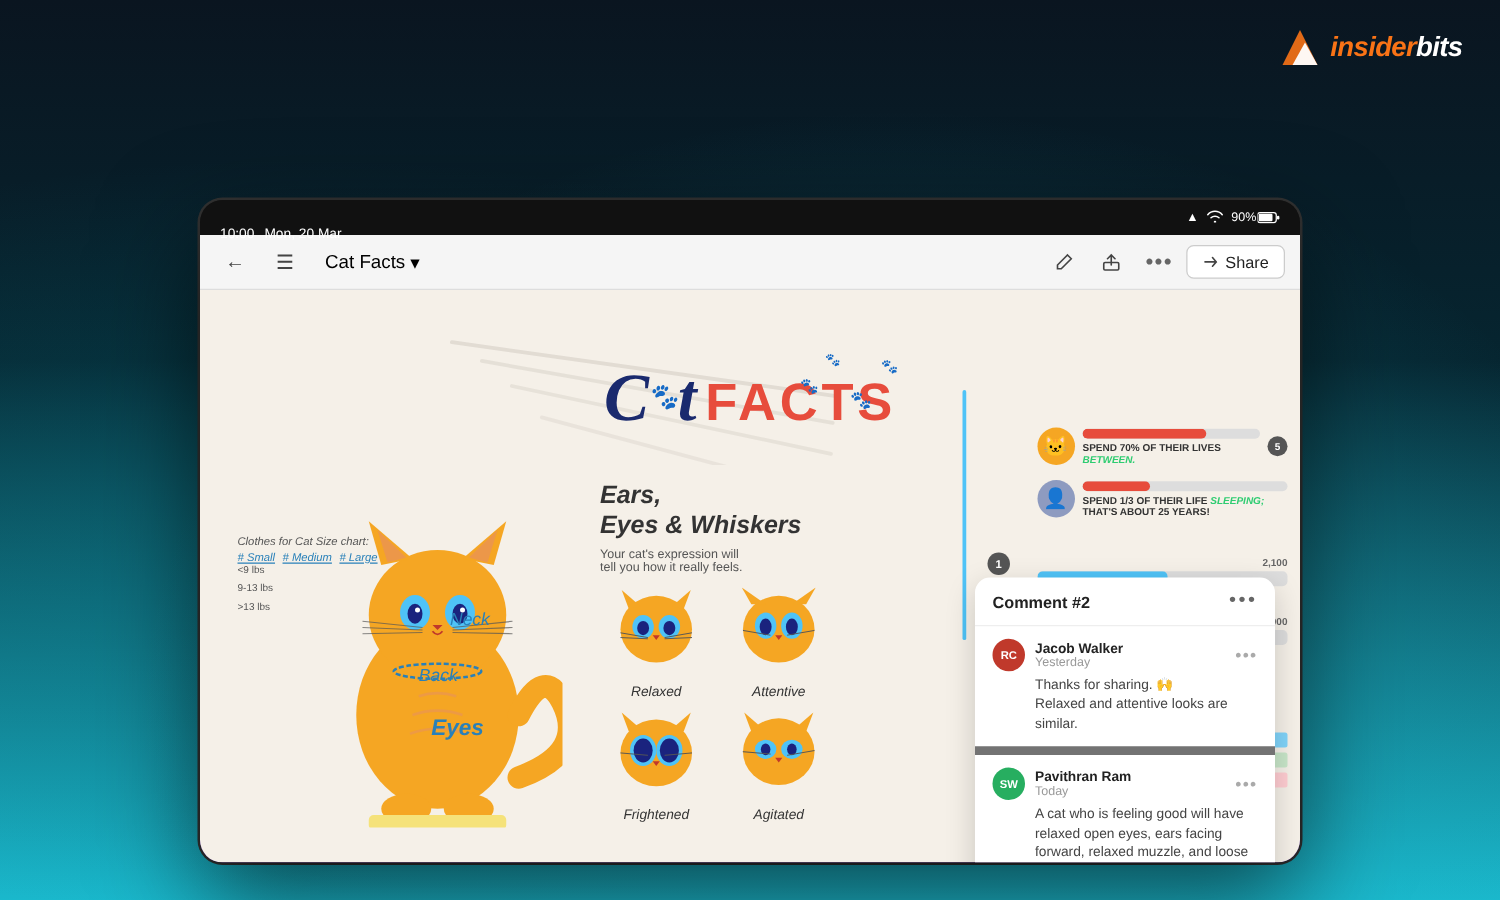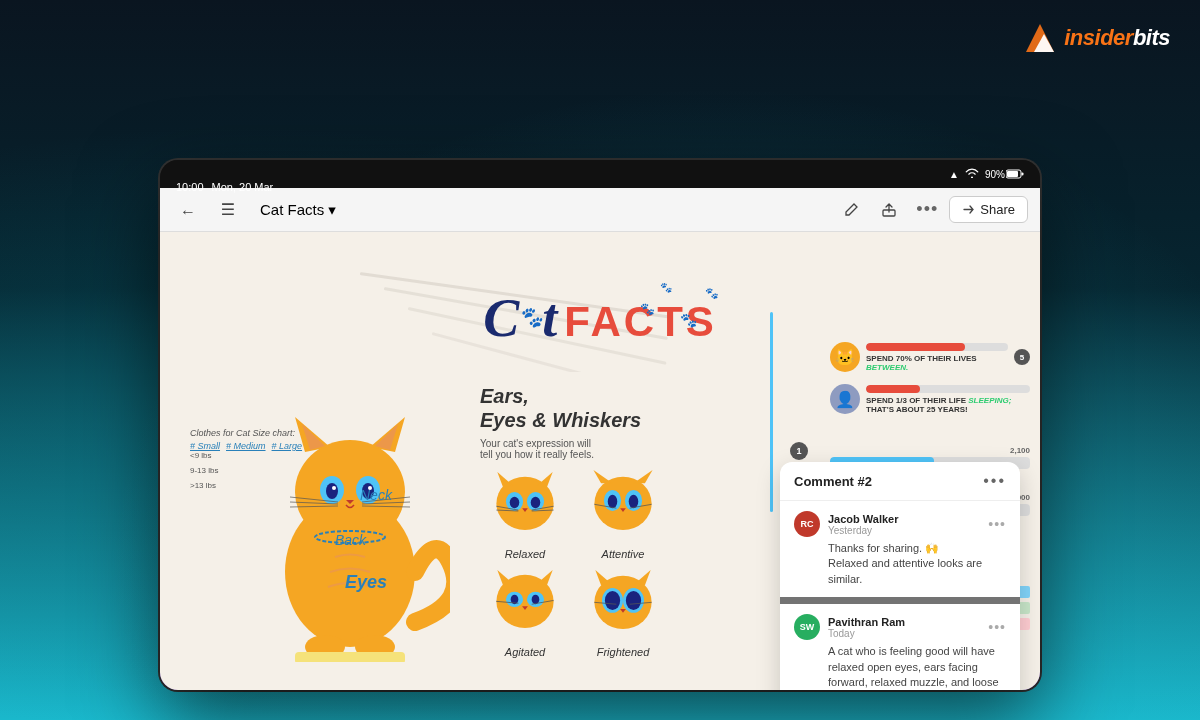--- a/index.html
+++ b/index.html
@@ -632,50 +632,50 @@
               <ellipse cx="46" cy="33" rx="5" ry="7" fill="#1a237e"></ellipse>
               <polygon points="35,44 32,40 38,40" fill="#c0392b"></polygon>
               <line x1="5" y1="36" x2="28" y2="40" stroke="#555" stroke-width="0.8"></line>
               <line x1="42" y1="40" x2="65" y2="36" stroke="#555" stroke-width="0.8"></line>
             </svg>
             <span class="cat-face-label">Attentive</span>
           </div>
 
           <div class="cat-face">
             <svg width="70" height="65" viewBox="0 0 70 65">
-              <ellipse cx="35" cy="35" rx="30" ry="28" fill="#f5a623"></ellipse>
-              <polygon points="12,18 6,2 22,16" fill="#f5a623"></polygon>
-              <polygon points="58,18 64,2 48,16" fill="#f5a623"></polygon>
-              <ellipse cx="24" cy="33" rx="9" ry="8" fill="#4fc3f7"></ellipse>
-              <ellipse cx="46" cy="33" rx="9" ry="8" fill="#4fc3f7"></ellipse>
-              <ellipse cx="24" cy="33" rx="4" ry="5" fill="#1a237e"></ellipse>
-              <ellipse cx="46" cy="33" rx="4" ry="5" fill="#1a237e"></ellipse>
-              <polygon points="35,44 32,40 38,40" fill="#c0392b"></polygon>
-              <line x1="5" y1="34" x2="28" y2="38" stroke="#555" stroke-width="0.8" transform="rotate(-5,16,36)"></line>
-              <line x1="42" y1="38" x2="65" y2="34" stroke="#555" stroke-width="0.8"></line>
-
-            </svg>
-            <span class="cat-face-label">Agitated</span>
-          </div>
-
-          <div class="cat-face">
-            <svg width="70" height="65" viewBox="0 0 70 65">
               <ellipse cx="35" cy="36" rx="30" ry="28" fill="#f5a623"></ellipse>
               <polygon points="12,18 6,2 22,16" fill="#f5a623"></polygon>
               <polygon points="58,18 64,2 48,16" fill="#f5a623"></polygon>
               <ellipse cx="24" cy="34" rx="11" ry="13" fill="#4fc3f7"></ellipse>
               <ellipse cx="46" cy="34" rx="11" ry="13" fill="#4fc3f7"></ellipse>
               <ellipse cx="24" cy="34" rx="8" ry="10" fill="#1a237e"></ellipse>
               <ellipse cx="46" cy="34" rx="8" ry="10" fill="#1a237e"></ellipse>
               <polygon points="35,47 32,43 38,43" fill="#c0392b"></polygon>
               <line x1="5" y1="36" x2="28" y2="38" stroke="#555" stroke-width="0.8"></line>
               <line x1="42" y1="38" x2="65" y2="36" stroke="#555" stroke-width="0.8"></line>
             </svg>
             <span class="cat-face-label">Frightened</span>
           </div>
+
+          <div class="cat-face">
+            <svg width="70" height="65" viewBox="0 0 70 65">
+              <ellipse cx="35" cy="35" rx="30" ry="28" fill="#f5a623"></ellipse>
+              <polygon points="12,18 6,2 22,16" fill="#f5a623"></polygon>
+              <polygon points="58,18 64,2 48,16" fill="#f5a623"></polygon>
+              <ellipse cx="24" cy="33" rx="9" ry="8" fill="#4fc3f7"></ellipse>
+              <ellipse cx="46" cy="33" rx="9" ry="8" fill="#4fc3f7"></ellipse>
+              <ellipse cx="24" cy="33" rx="4" ry="5" fill="#1a237e"></ellipse>
+              <ellipse cx="46" cy="33" rx="4" ry="5" fill="#1a237e"></ellipse>
+              <polygon points="35,44 32,40 38,40" fill="#c0392b"></polygon>
+              <line x1="5" y1="34" x2="28" y2="38" stroke="#555" stroke-width="0.8" transform="rotate(-5,16,36)"></line>
+              <line x1="42" y1="38" x2="65" y2="34" stroke="#555" stroke-width="0.8"></line>
+
+            </svg>
+            <span class="cat-face-label">Agitated</span>
+          </div>
         </div>
       </div>
 
       <div class="pin-marker" style="position:absolute;left:630px;top:210px;">1</div>
       <div class="pin-marker" style="position:absolute;left:645px;top:410px;">3</div>
 
       <div class="vertical-divider"></div>
 
       <div class="right-stats">
 

